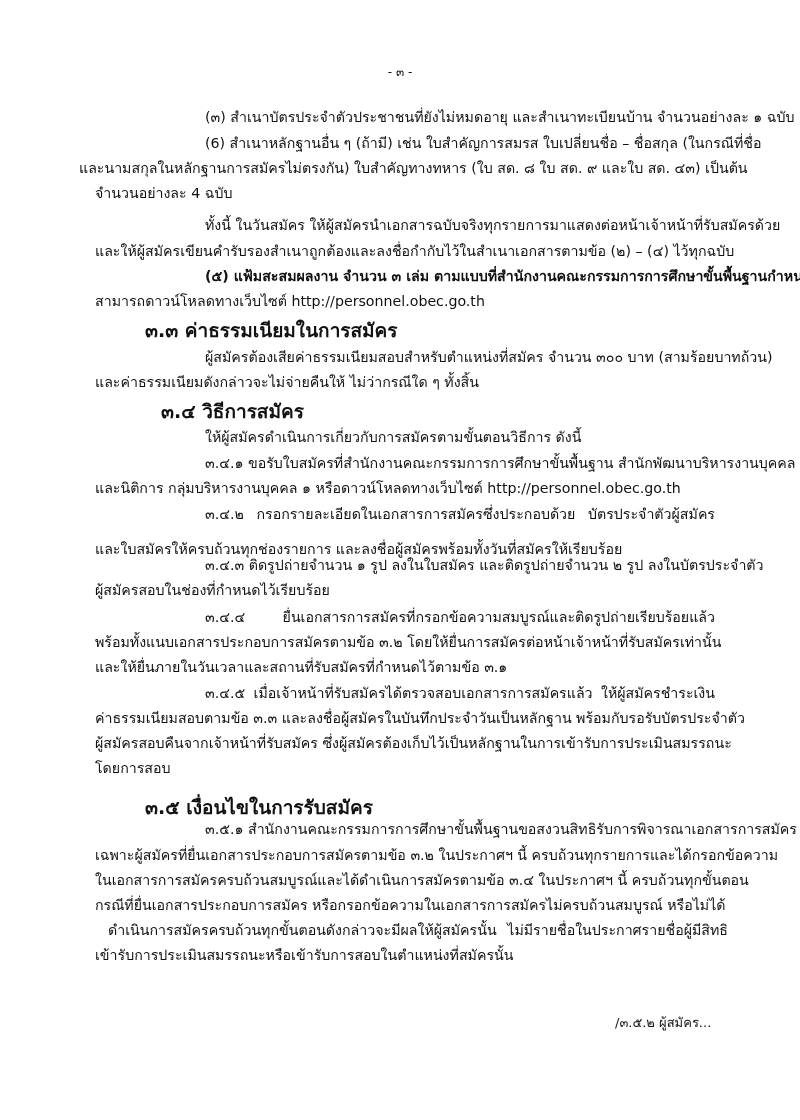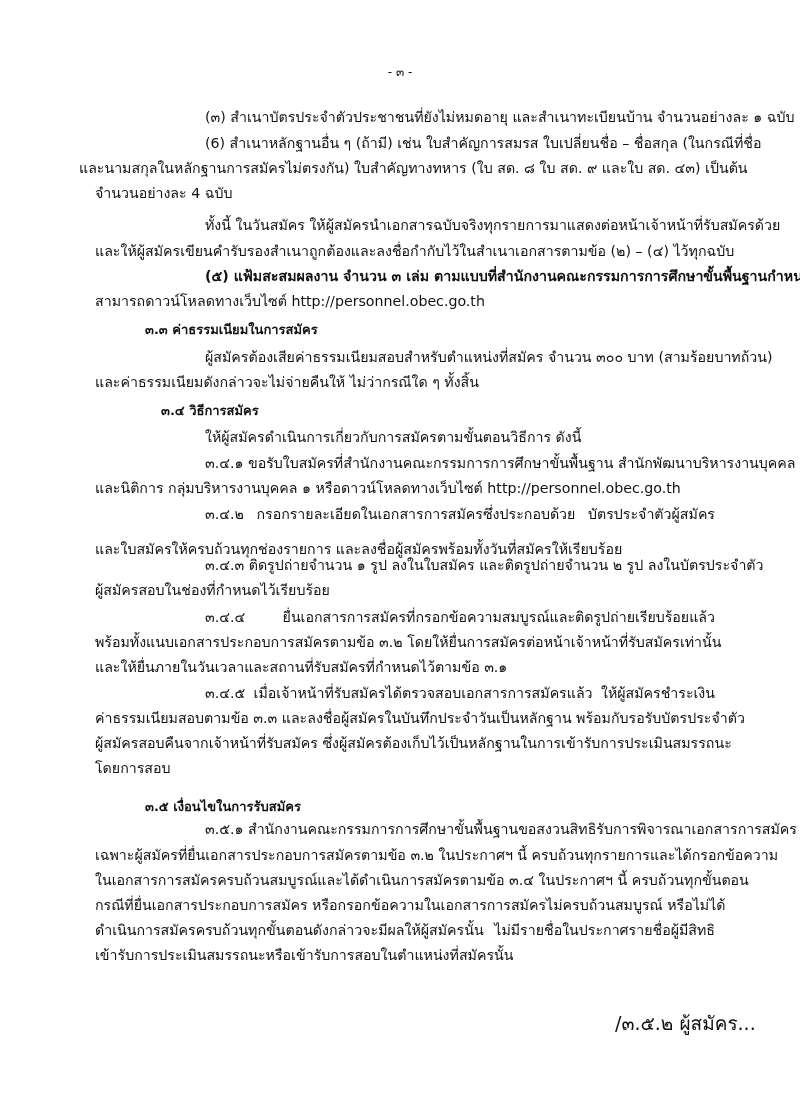--- a/index.html
+++ b/index.html
@@ -9,21 +9,21 @@
   }
   .page-num {
     position: absolute; top: 62px; left: 0; width: 800px; text-align: center;
     font-size: 12px;
   }
   .line {
     position: absolute; font-size: 14.2px; white-space: nowrap; line-height: 20px;
   }
   .just { text-align: justify; text-align-last: justify; }
   .b { font-weight: bold; }
-  .h { font-weight: bold; font-size: 13px; }
+  .h { font-weight: bold; font-size: 19px; }
 </style>
 </head>
 <body>
 
 <div class="page-num">- ๓ -</div>
 
 <div class="line" style="top:107px;left:205px;width:510px;">(๓) สำเนาบัตรประจำตัวประชาชนที่ยังไม่หมดอายุ และสำเนาทะเบียนบ้าน จำนวนอย่างละ ๑ ฉบับ</div>
 
 <div class="line just" style="top:133px;left:205px;width:510px;">(6) สำเนาหลักฐานอื่น ๆ (ถ้ามี) เช่น ใบสำคัญการสมรส ใบเปลี่ยนชื่อ – ชื่อสกุล (ในกรณีที่ชื่อ</div>
 <div class="line just" style="top:158px;left:79px;width:620px;">และนามสกุลในหลักฐานการสมัครไม่ตรงกัน) ใบสำคัญทางทหาร (ใบ สด. ๘ ใบ สด. ๙ และใบ สด. ๔๓) เป็นต้น</div>
@@ -54,16 +54,16 @@
 <div class="line just" style="top:683px;left:205px;width:510px;">๓.๔.๕ เมื่อเจ้าหน้าที่รับสมัครได้ตรวจสอบเอกสารการสมัครแล้ว ให้ผู้สมัครชำระเงิน</div>
 <div class="line just" style="top:708px;left:95px;width:620px;">ค่าธรรมเนียมสอบตามข้อ ๓.๓ และลงชื่อผู้สมัครในบันทึกประจำวันเป็นหลักฐาน พร้อมกับรอรับบัตรประจำตัว</div>
 <div class="line just" style="top:733px;left:95px;width:620px;">ผู้สมัครสอบคืนจากเจ้าหน้าที่รับสมัคร ซึ่งผู้สมัครต้องเก็บไว้เป็นหลักฐานในการเข้ารับการประเมินสมรรถนะ</div>
 <div class="line" style="top:758px;left:95px;">โดยการสอบ</div>
 
 <div class="line h" style="top:775px;left:145px;margin-top:22px;">๓.๕ เงื่อนไขในการรับสมัคร</div>
 <div class="line just" style="top:819px;left:205px;width:510px;">๓.๕.๑ สำนักงานคณะกรรมการการศึกษาขั้นพื้นฐานขอสงวนสิทธิรับการพิจารณาเอกสารการสมัคร</div>
 <div class="line just" style="top:845px;left:95px;width:620px;">เฉพาะผู้สมัครที่ยื่นเอกสารประกอบการสมัครตามข้อ ๓.๒ ในประกาศฯ นี้ ครบถ้วนทุกรายการและได้กรอกข้อความ</div>
 <div class="line just" style="top:870px;left:95px;width:620px;">ในเอกสารการสมัครครบถ้วนสมบูรณ์และได้ดำเนินการสมัครตามข้อ ๓.๔ ในประกาศฯ นี้ ครบถ้วนทุกขั้นตอน</div>
 <div class="line just" style="top:895px;left:95px;width:620px;">กรณีที่ยื่นเอกสารประกอบการสมัคร หรือกรอกข้อความในเอกสารการสมัครไม่ครบถ้วนสมบูรณ์ หรือไม่ได้</div>
-<div class="line just" style="top:920px;left:95px;width:620px;">ดำเนินการสมัครครบถ้วนทุกขั้นตอนดังกล่าวจะมีผลให้ผู้สมัครนั้น ไม่มีรายชื่อในประกาศรายชื่อผู้มีสิทธิ</div>
+<div class="line just" style="top:920px;left:108px;width:620px;">ดำเนินการสมัครครบถ้วนทุกขั้นตอนดังกล่าวจะมีผลให้ผู้สมัครนั้น ไม่มีรายชื่อในประกาศรายชื่อผู้มีสิทธิ</div>
 <div class="line" style="top:945px;left:95px;">เข้ารับการประเมินสมรรถนะหรือเข้ารับการสอบในตำแหน่งที่สมัครนั้น</div>
 
-<div class="line" style="top:1013px;left:615px;font-size:19px;">/๓.๕.๒ ผู้สมัคร...</div>
+<div class="line" style="top:1013px;left:615px;font-size:13px;">/๓.๕.๒ ผู้สมัคร...</div>
 
 </body></html>

